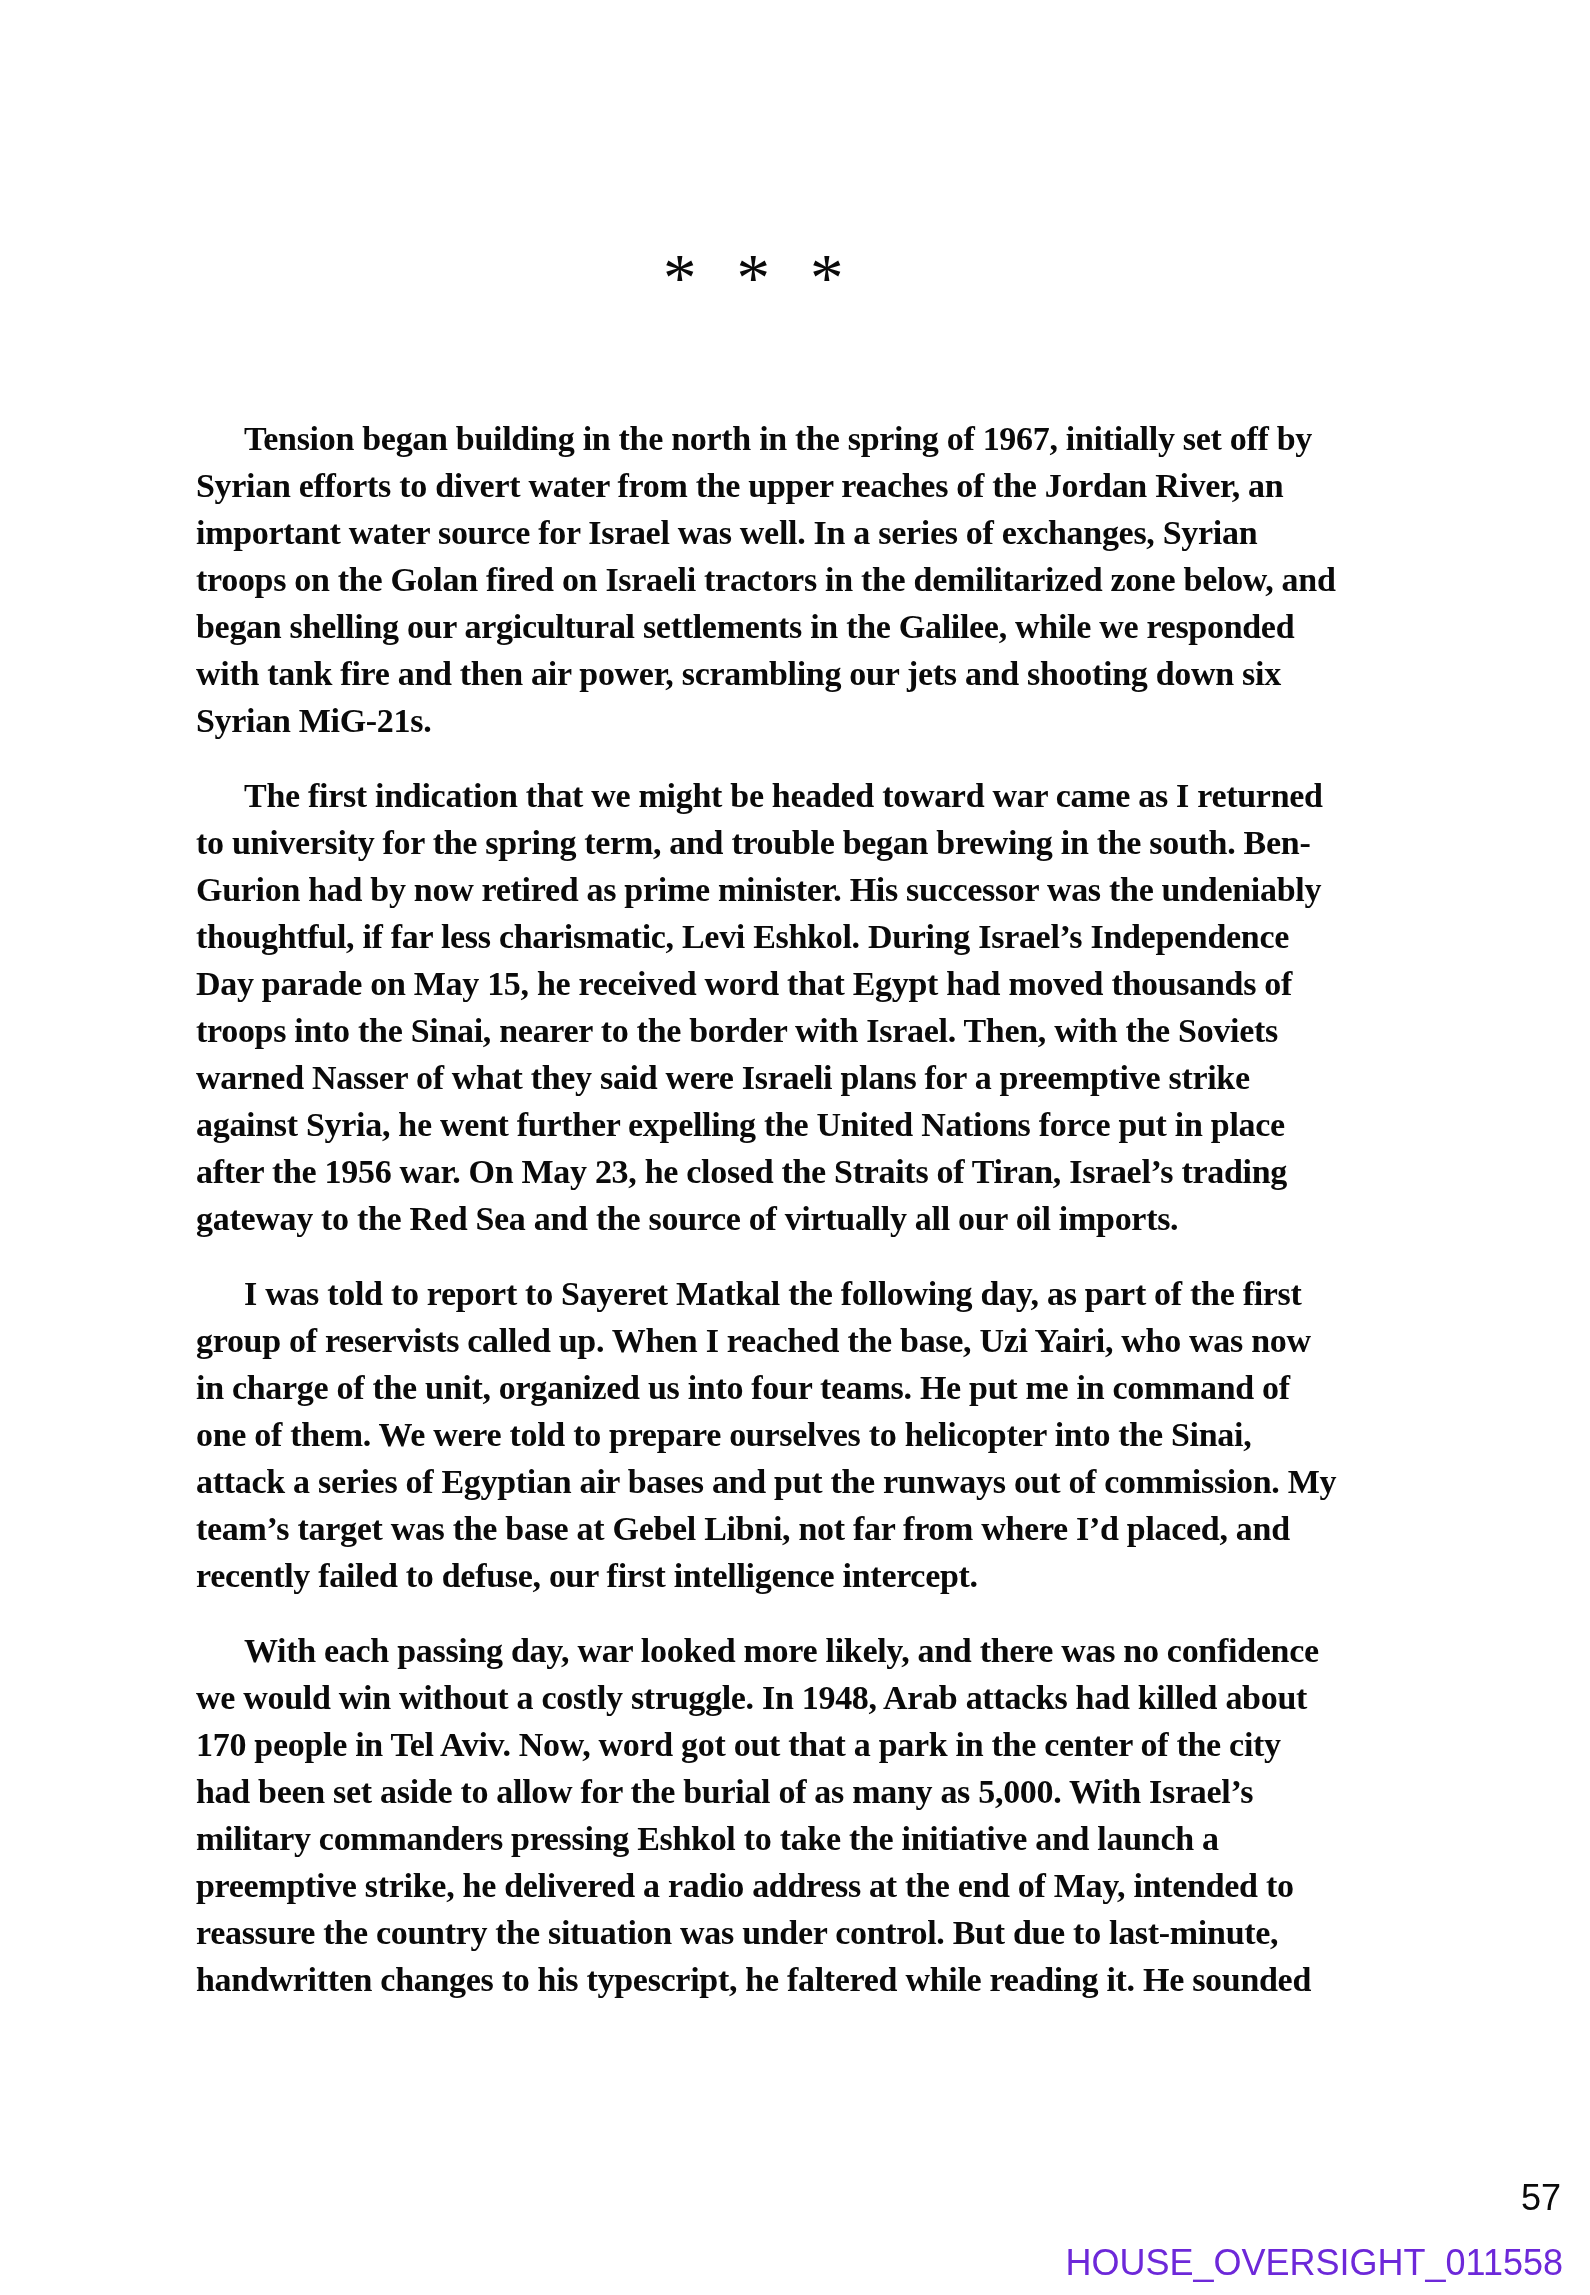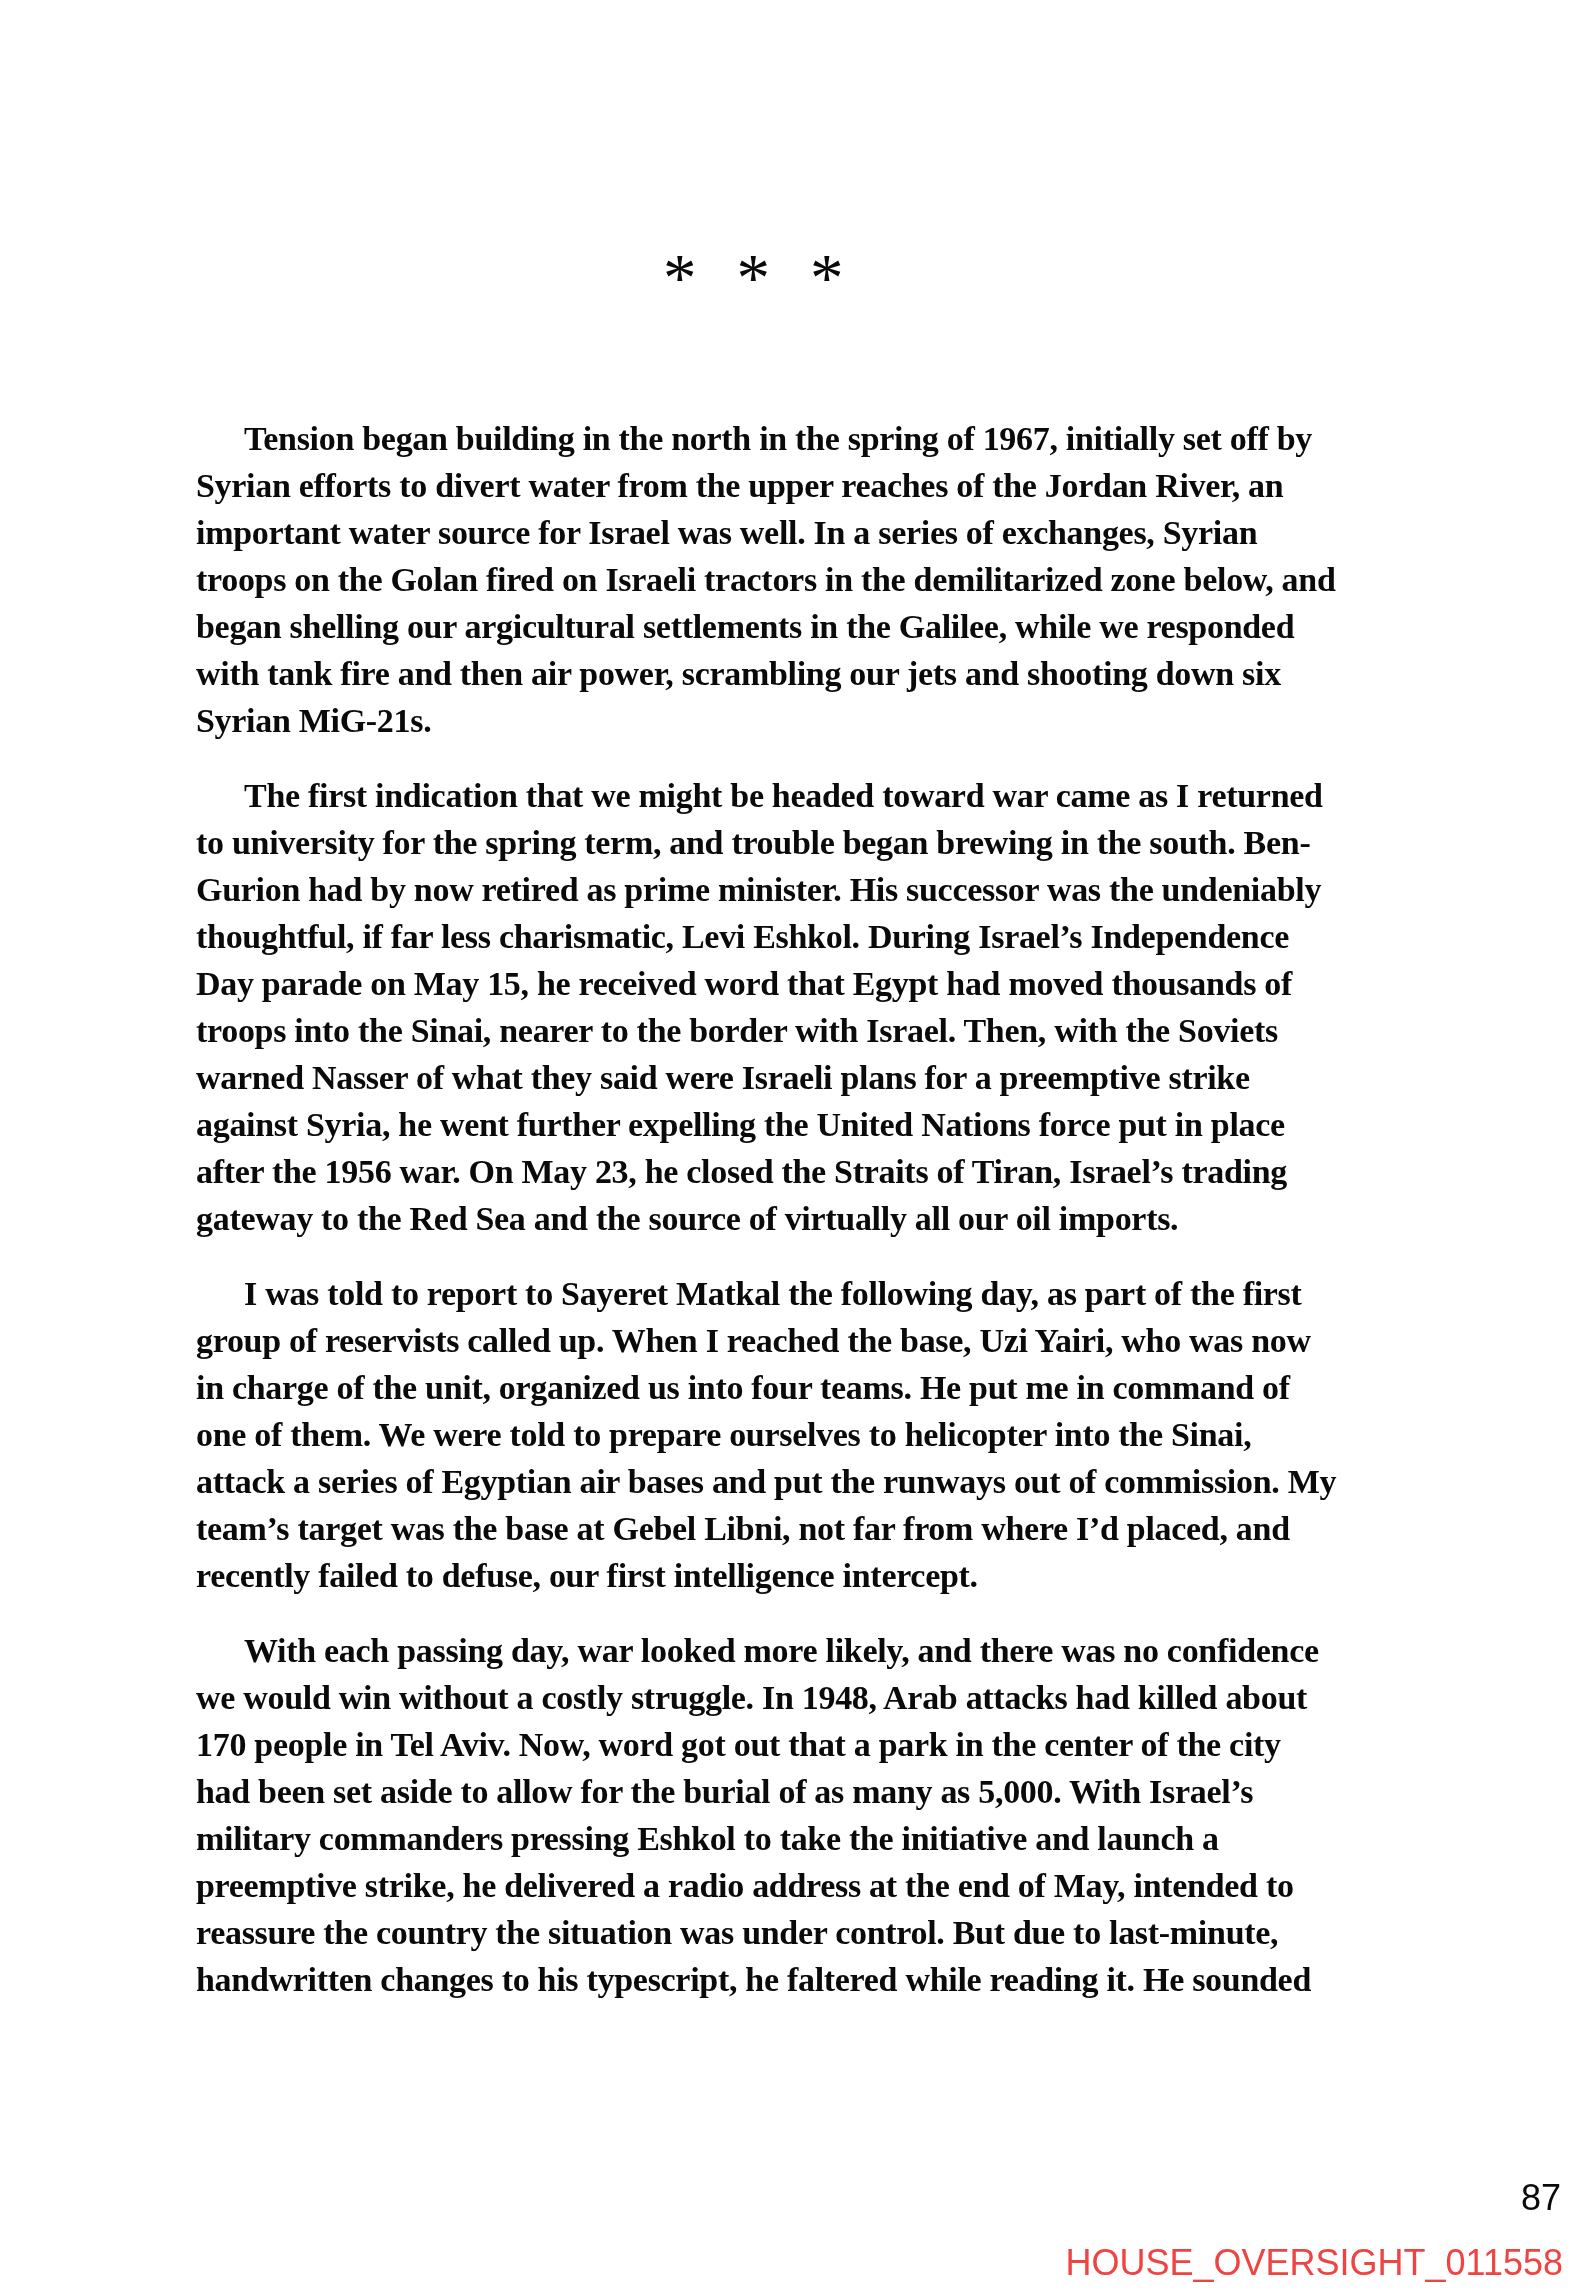--- a/index.html
+++ b/index.html
@@ -51,21 +51,21 @@
     line-height:40px;
     color:#0a0a0a;
   }
   .footer-bates{
     position:absolute;
     top:2243px;
     right:28px;
     font-family:"Liberation Sans", sans-serif;
     font-size:36px;
     line-height:40px;
-    color:#ef4444;
+    color:#6d28d9;
   }
 </style>
 </head>
 <body>
 
 <div class="page">
 
   <div class="separator">
     <span>*</span><span>*</span><span>*</span>
   </div>
@@ -98,18 +98,18 @@
     <div class="para">With each passing day, war looked more likely, and there was no confidence
 we would win without a costly struggle. In 1948, Arab attacks had killed about
 170 people in Tel Aviv. Now, word got out that a park in the center of the city
 had been set aside to allow for the burial of as many as 5,000. With Israel’s
 military commanders pressing Eshkol to take the initiative and launch a
 preemptive strike, he delivered a radio address at the end of May, intended to
 reassure the country the situation was under control. But due to last-minute,
 handwritten changes to his typescript, he faltered while reading it. He sounded</div>
   </div>
 
-  <div class="footer-page-number">87</div>
+  <div class="footer-page-number">57</div>
 
   <div class="footer-bates">HOUSE_OVERSIGHT_011558</div>
 
 </div>
 
 
 </body></html>

